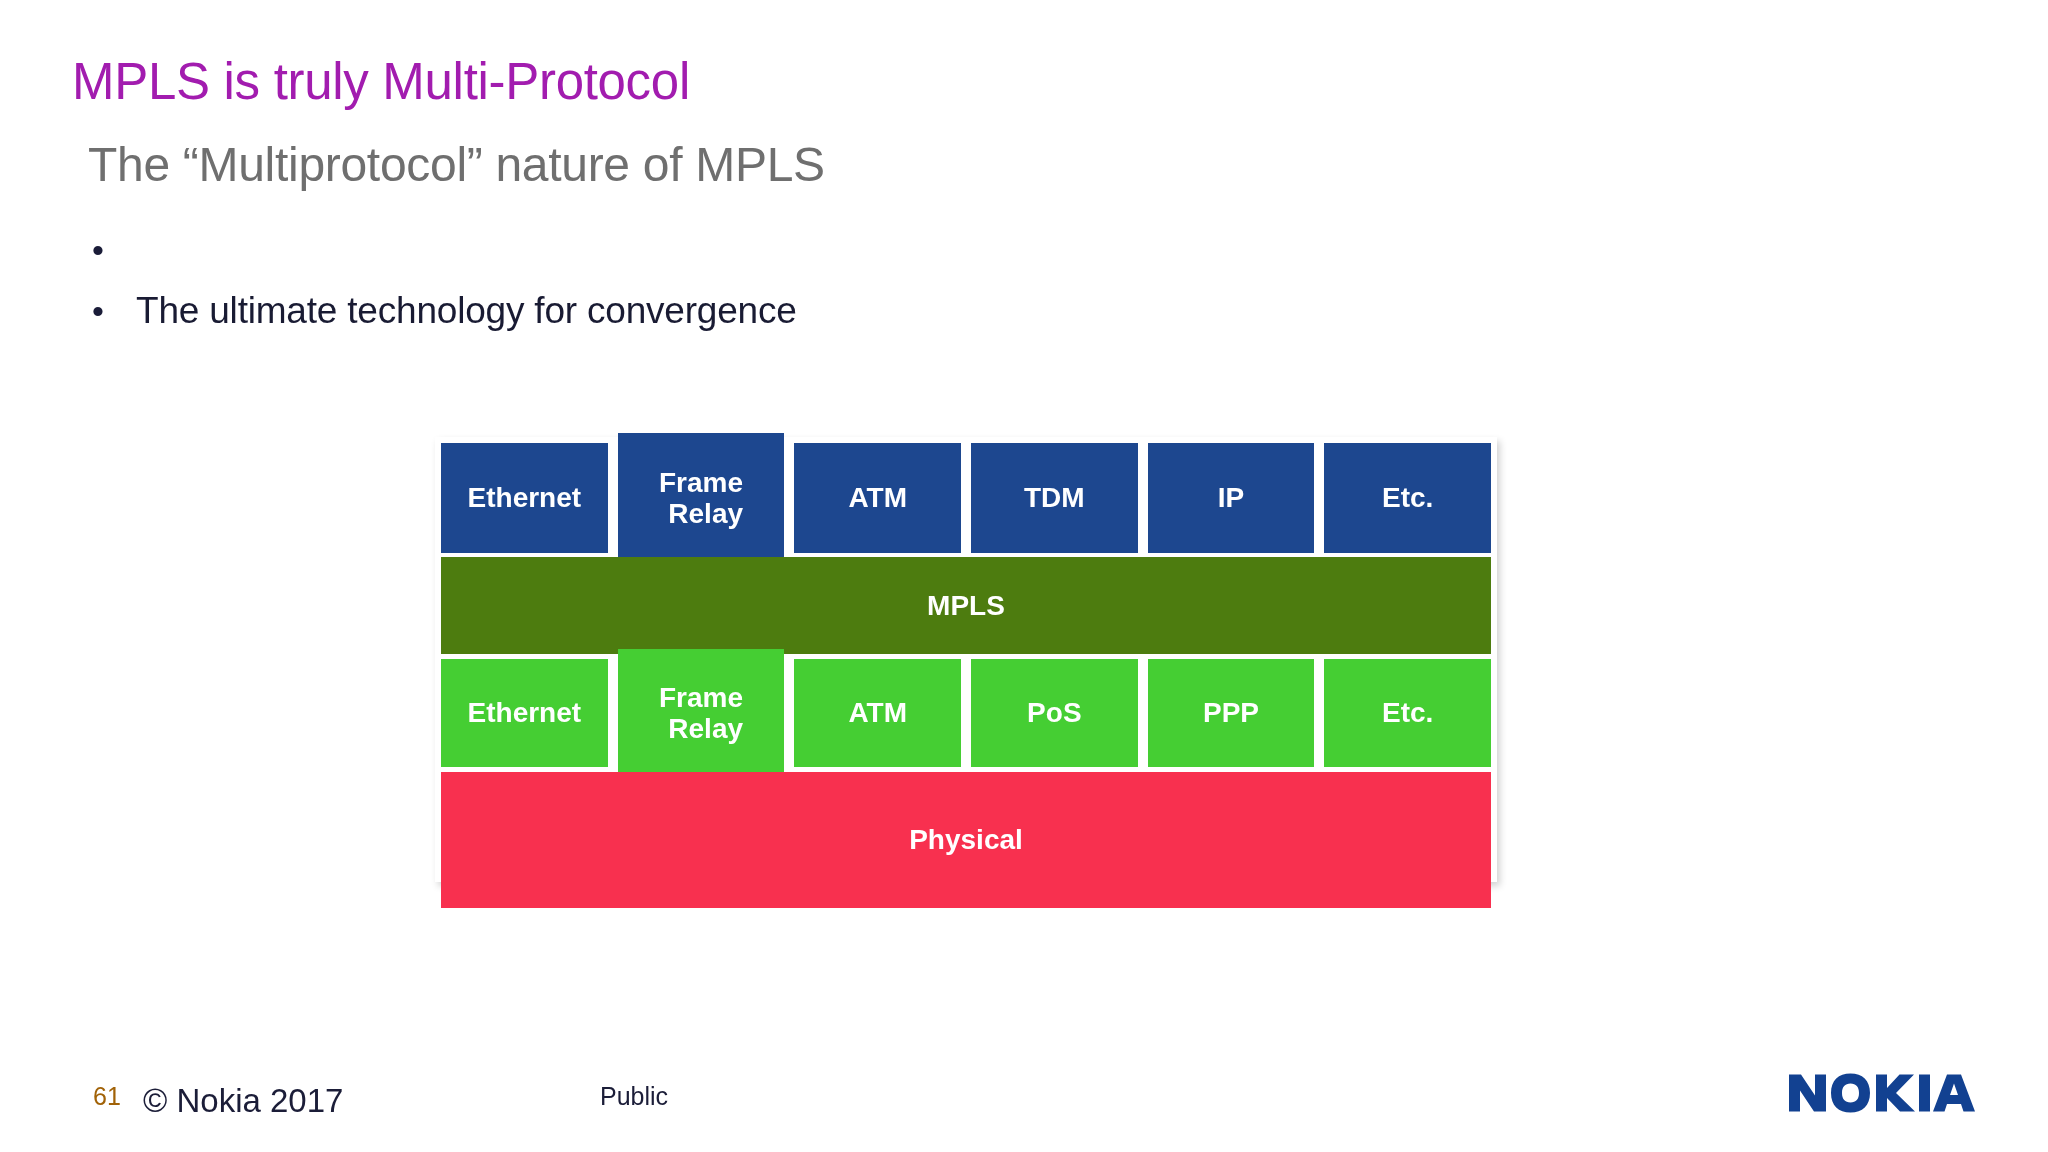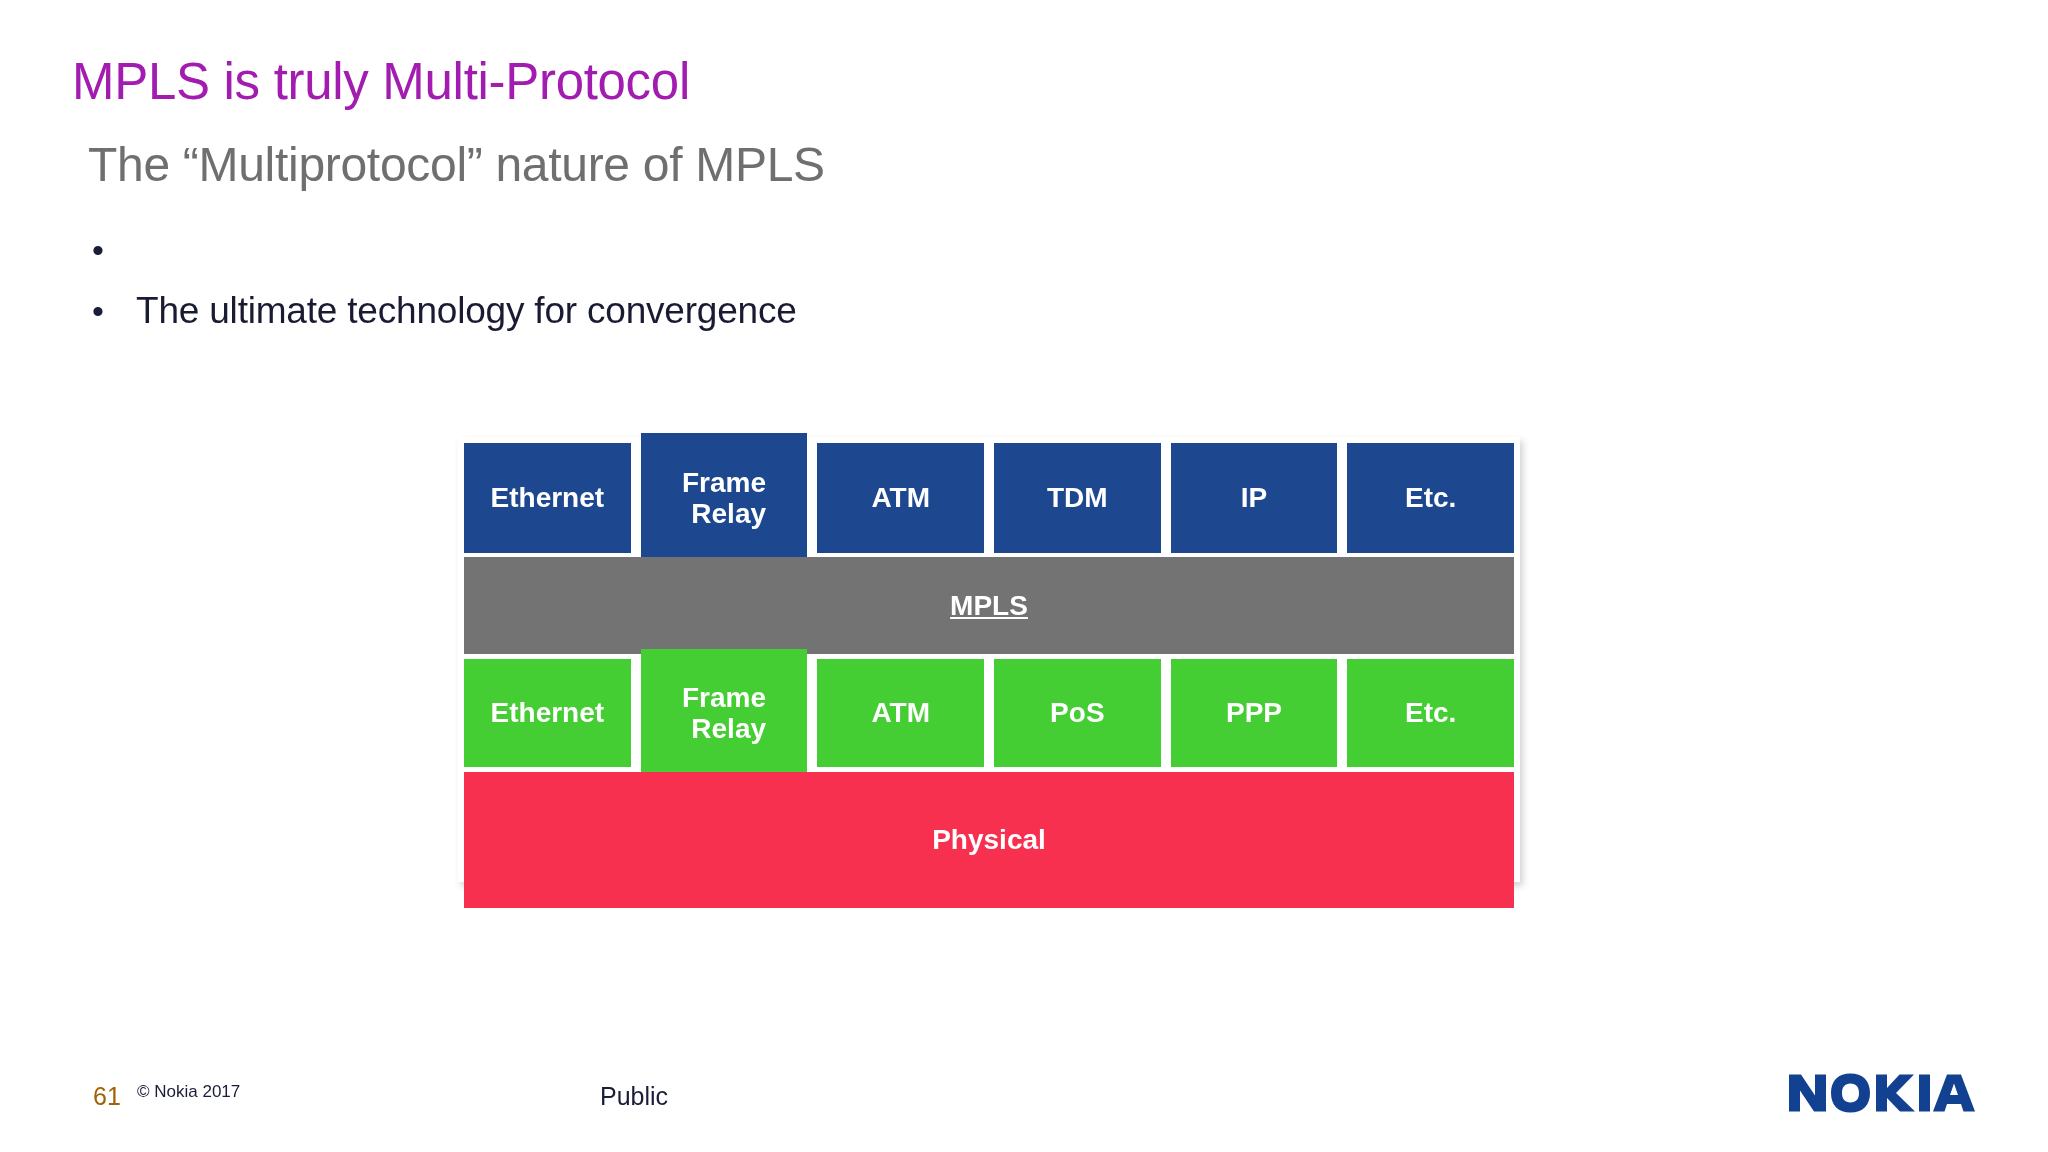--- a/index.html
+++ b/index.html
@@ -65,21 +65,21 @@
     line-height: 44px;
     color: #191b33;
     font-weight: 400;
     letter-spacing: -0.2px;
     white-space: nowrap;
   }
 
   
   #protocol-stack {
     position: absolute;
-    left: 458px;
+    left: 435px;
     top: 437px;
     width: 1062px;
     height: 445px;
     background: #ffffff;
     box-sizing: border-box;
     padding: 6px 6px 6px 6px;
     box-shadow: 3px 4px 7px rgba(0,0,0,0.18);
   }
   .stack-row {
     display: flex;
@@ -126,36 +126,36 @@
     width: 100%;
     height: 100%;
     display: flex;
     align-items: center;
     justify-content: center;
     color: #ffffff;
     font-weight: bold;
     font-size: 28px;
     box-sizing: border-box;
   }
-  .band-cyan { background: #737373; text-decoration: underline; }
+  .band-cyan { background: #4d7c0f; }
   .band-red  { background: #f8304f; }
 
   
   #footer-page-number {
     position: absolute;
     left: 93px;
     top: 1082px;
     font-size: 25px;
     color: #a16207;
   }
   #footer-copyright {
     position: absolute;
-    left: 137px;
+    left: 143px;
     top: 1082px;
-    font-size: 17px;
+    font-size: 33px;
     color: #1b1d38;
   }
   #footer-classification {
     position: absolute;
     left: 600px;
     top: 1082px;
     font-size: 25px;
     color: #1b1d38;
   }
   #nokia-logo {

